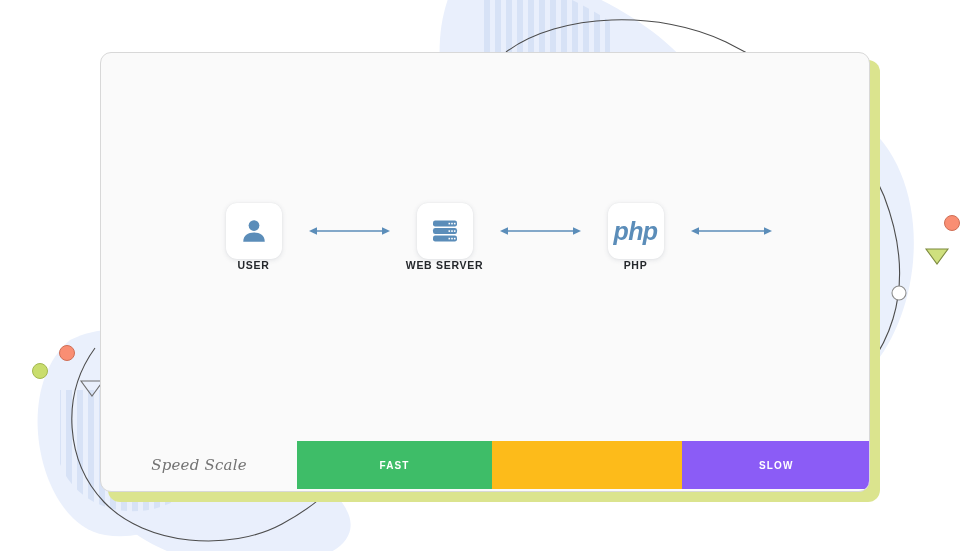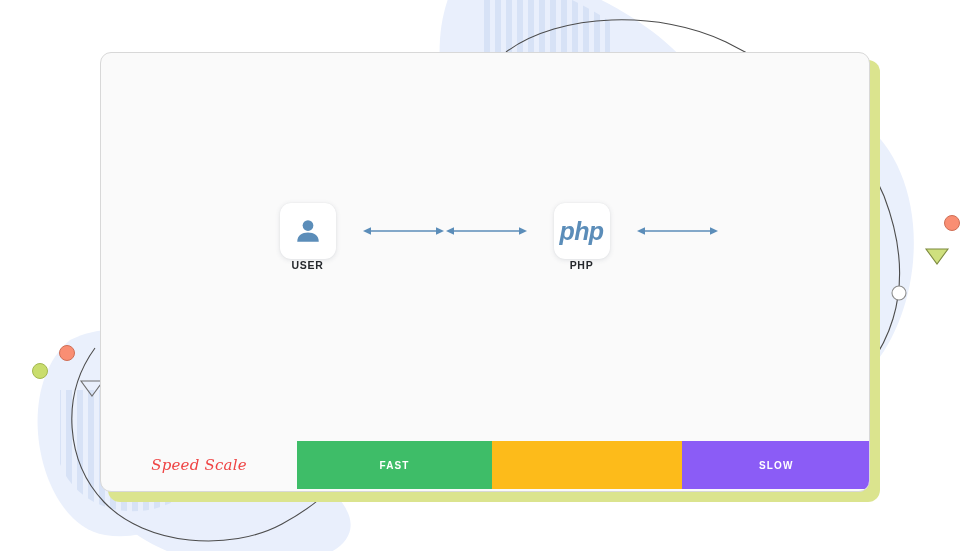--- a/index.html
+++ b/index.html
@@ -115,21 +115,21 @@
     height: 52px;
     display: flex;
     align-items: center;
   }
   .scale-title {
     width: 196px;
     text-align: center;
     font-family: "DejaVu Serif", serif;
     font-style: italic;
     font-size: 15px;
-    color: #ef4444;
+    color: #737373;
     letter-spacing: 0.2px;
   }
   .scale-bar {
     flex: 1 1 auto;
     height: 48px;
     display: flex;
   }
   .seg {
     height: 100%;
     display: flex;
@@ -207,20 +207,43 @@
       </div>
 
       <div class="connector">
         <svg width="83" height="14" viewBox="0 0 83 14">
           <line x1="7" y1="7" x2="76" y2="7" stroke="#5b8db9" stroke-width="1.7"></line>
           <path d="M1 7 L9 3.2 L9 10.8 Z" fill="#5b8db9"></path>
           <path d="M82 7 L74 3.2 L74 10.8 Z" fill="#5b8db9"></path>
         </svg>
       </div>
 
+      <div class="node">
+        <div class="node-tile">
+          <svg width="28" height="28" viewBox="0 0 28 28">
+            <g fill="#5b8db9">
+              <rect x="2" y="3.5" width="24" height="6" rx="2.2"></rect>
+              <rect x="2" y="11" width="24" height="6" rx="2.2"></rect>
+              <rect x="2" y="18.5" width="24" height="6" rx="2.2"></rect>
+            </g>
+            <g fill="#ffffff">
+              <rect x="17.5" y="5.8" width="1.6" height="1.6"></rect>
+              <rect x="20.2" y="5.8" width="1.6" height="1.6"></rect>
+              <rect x="22.9" y="5.8" width="1.6" height="1.6"></rect>
+              <rect x="17.5" y="13.3" width="1.6" height="1.6"></rect>
+              <rect x="20.2" y="13.3" width="1.6" height="1.6"></rect>
+              <rect x="22.9" y="13.3" width="1.6" height="1.6"></rect>
+              <rect x="17.5" y="20.8" width="1.6" height="1.6"></rect>
+              <rect x="20.2" y="20.8" width="1.6" height="1.6"></rect>
+              <rect x="22.9" y="20.8" width="1.6" height="1.6"></rect>
+            </g>
+          </svg>
+        </div>
+        <div class="node-label">WEB SERVER</div>
+      </div>
 
       <div class="connector">
         <svg width="83" height="14" viewBox="0 0 83 14">
           <line x1="7" y1="7" x2="76" y2="7" stroke="#5b8db9" stroke-width="1.7"></line>
           <path d="M1 7 L9 3.2 L9 10.8 Z" fill="#5b8db9"></path>
           <path d="M82 7 L74 3.2 L74 10.8 Z" fill="#5b8db9"></path>
         </svg>
       </div>
 
       <div class="node">

